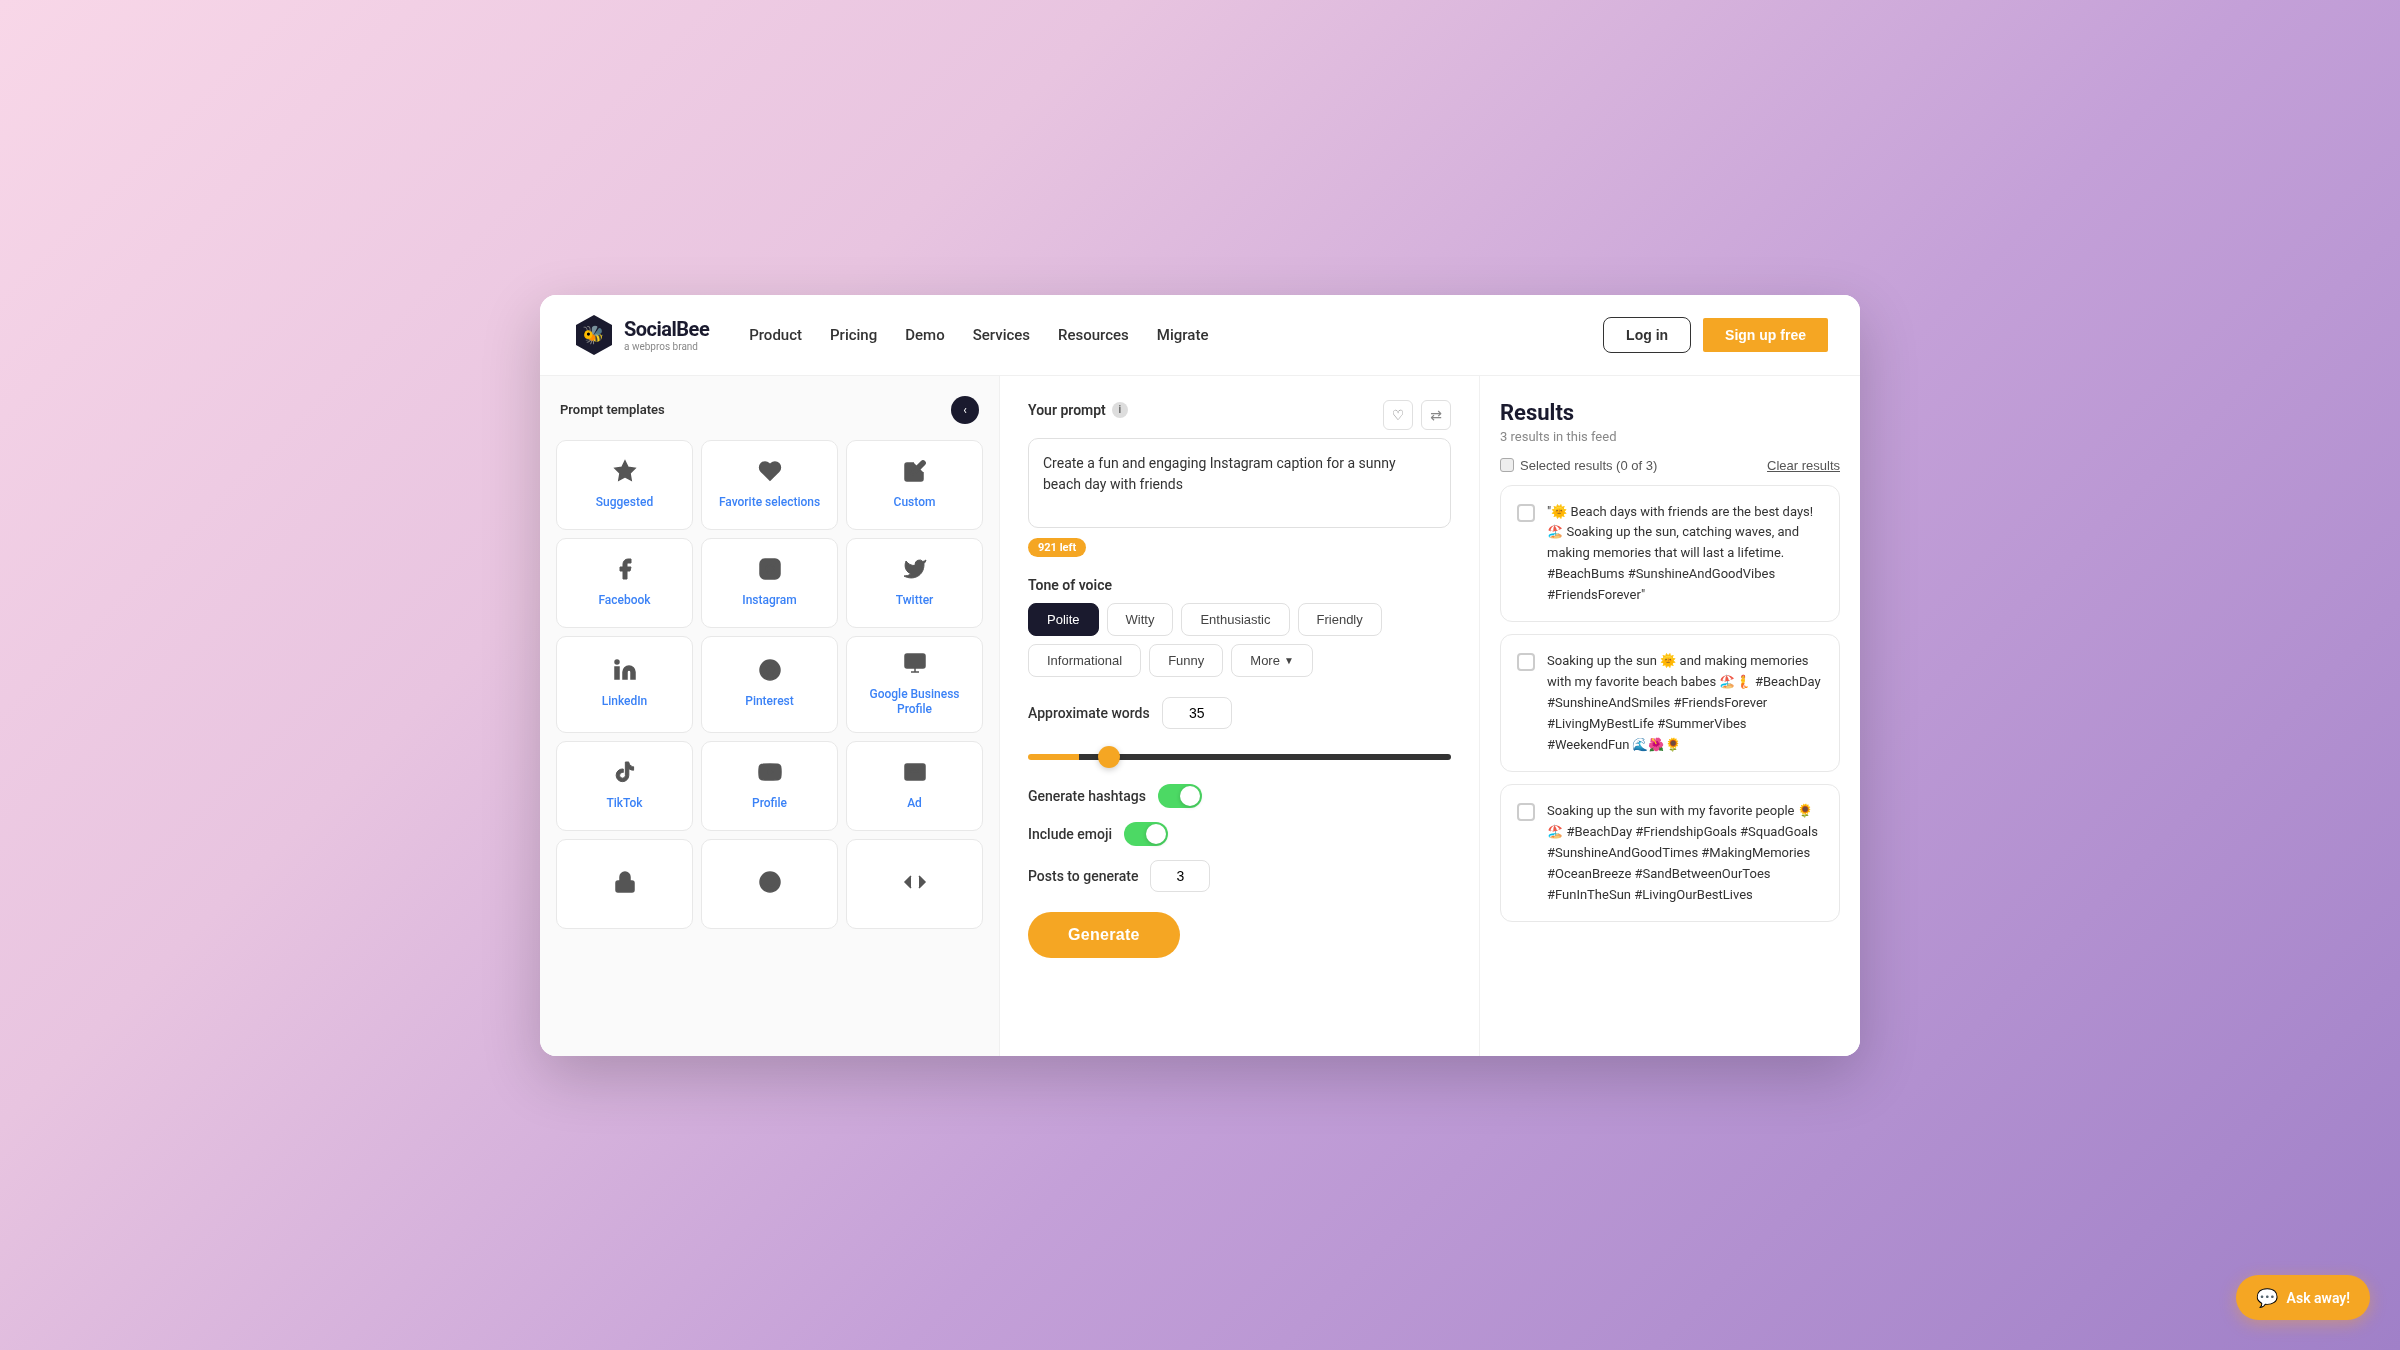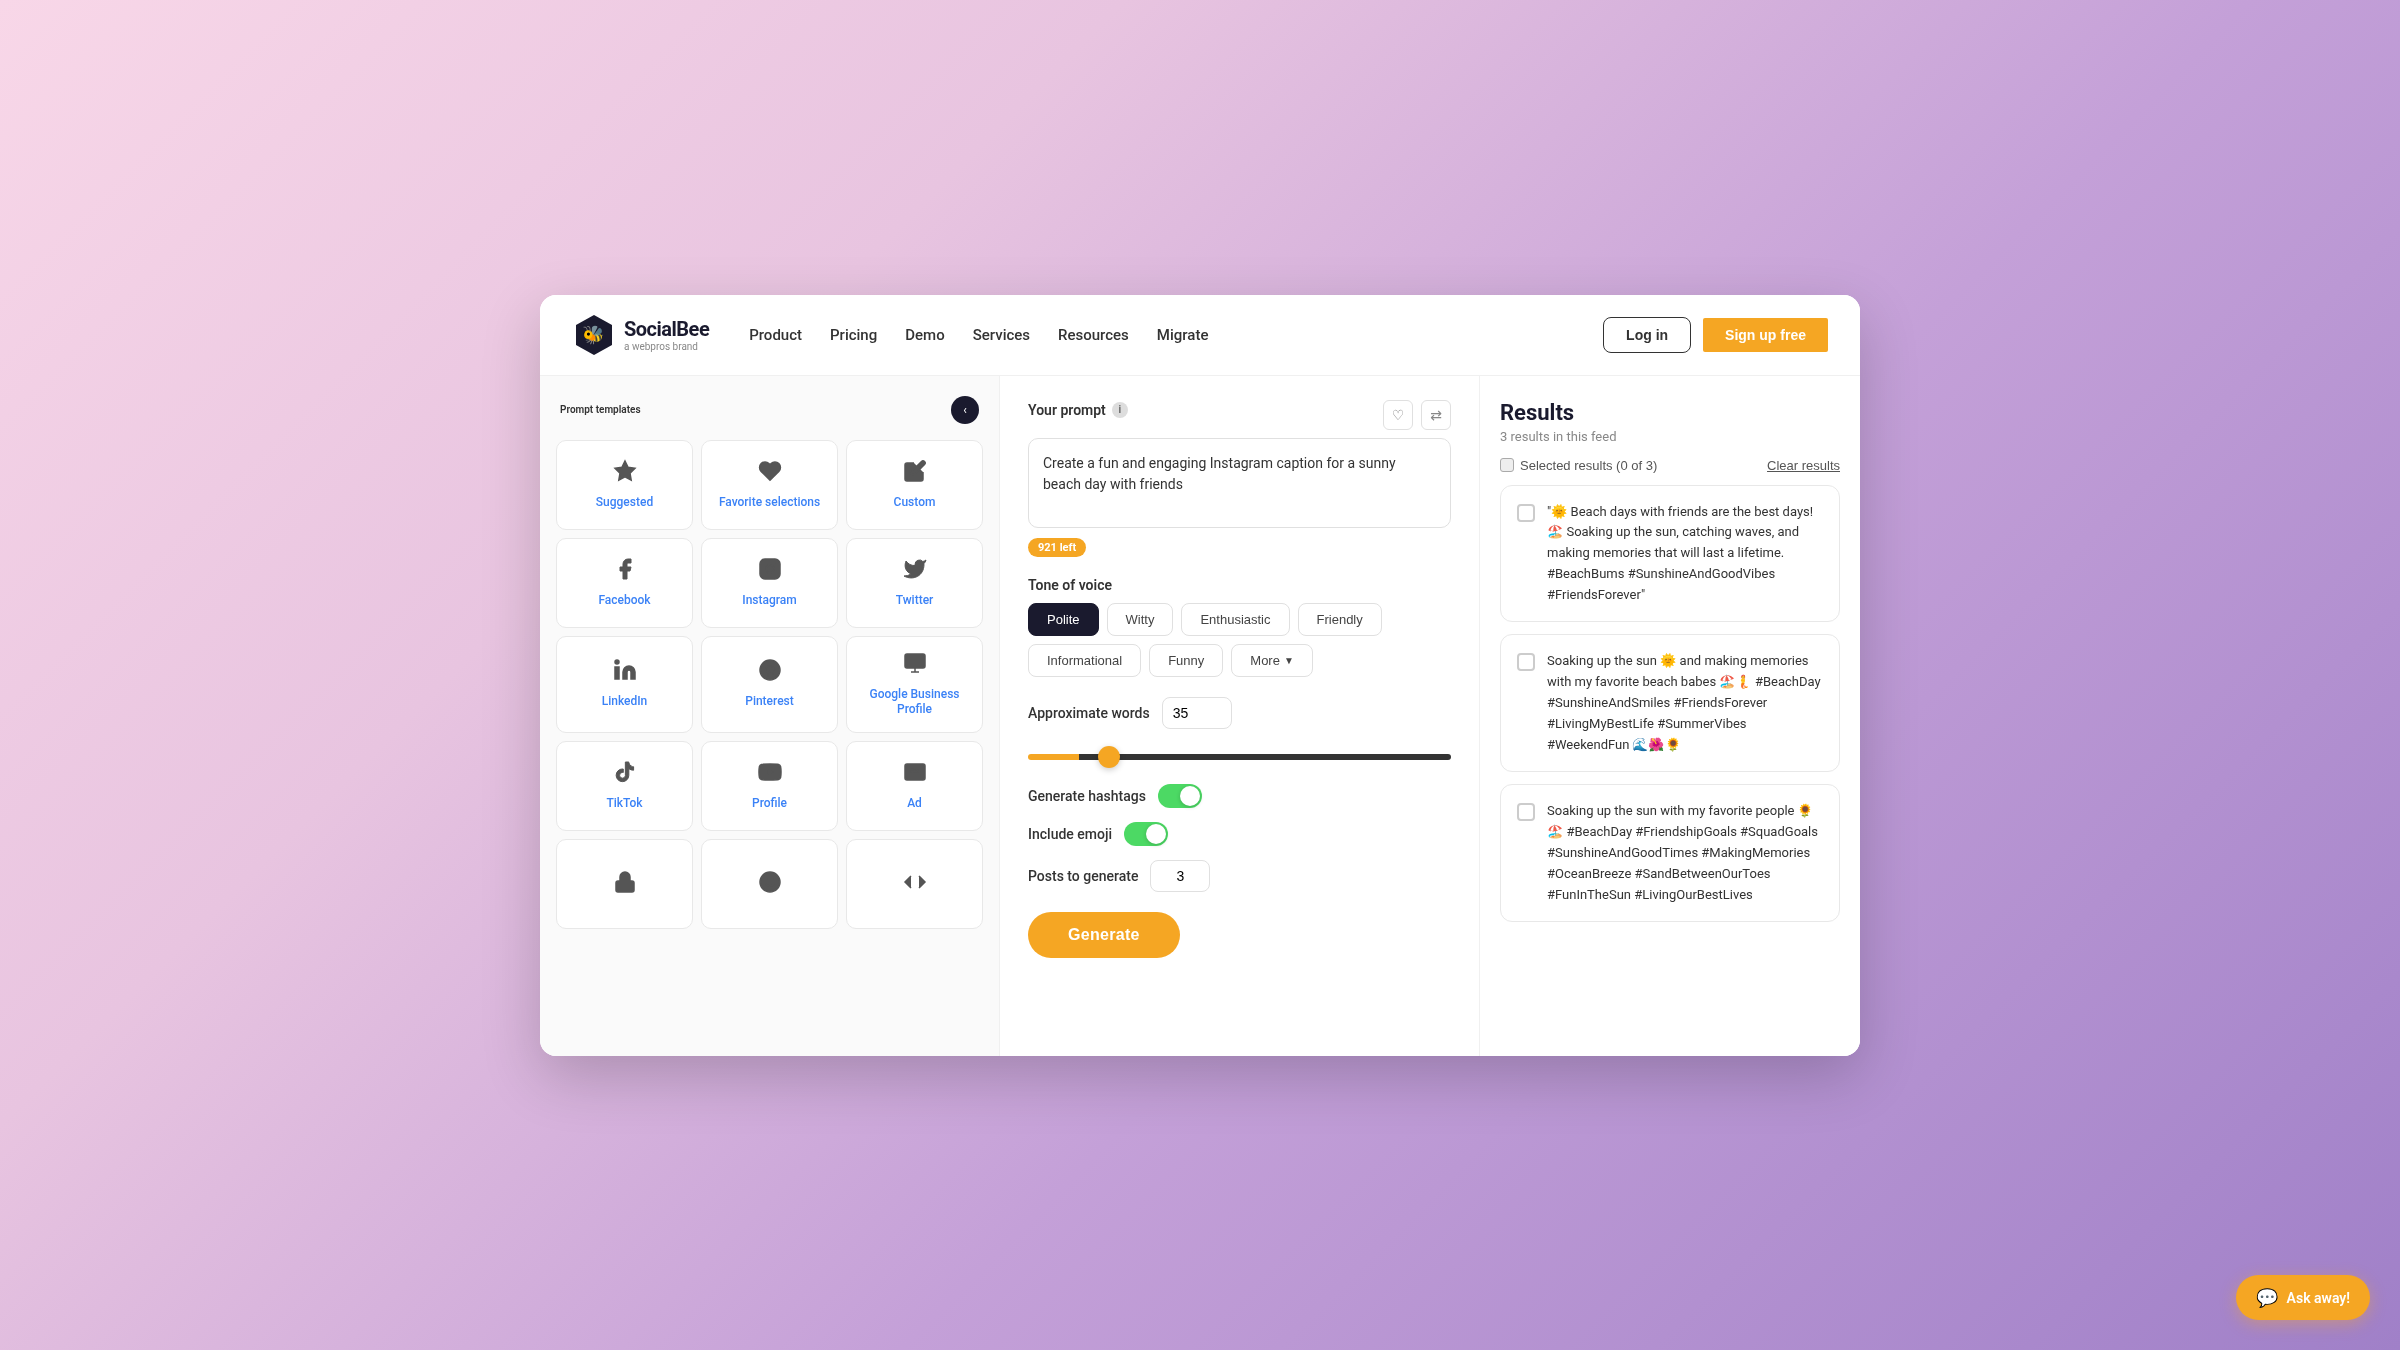--- a/index.html
+++ b/index.html
@@ -106,21 +106,21 @@
       position: relative;
     }
     .sidebar-header {
       display: flex;
       align-items: center;
       justify-content: space-between;
       margin-bottom: 16px;
       padding: 0 4px;
     }
     .sidebar-title {
-      font-size: 10px;
+      font-size: 13px;
       font-weight: 600;
       color: #333;
     }
     .sidebar-collapse-btn {
       width: 28px;
       height: 28px;
       border-radius: 50%;
       background: #1a1a2e;
       display: flex;
       align-items: center;
@@ -284,21 +284,21 @@
       font-weight: 500;
       color: #333;
       white-space: nowrap;
     }
     .words-input {
       width: 70px;
       padding: 7px 10px;
       border: 1.5px solid #e0e0e0;
       border-radius: 8px;
       font-size: 14px;
-      text-align: left;
+      text-align: center;
       outline: none;
     }
     .slider-container {
       margin-bottom: 20px;
     }
     input[type=range] {
       width: 100%;
       height: 6px;
       -webkit-appearance: none;
       appearance: none;

